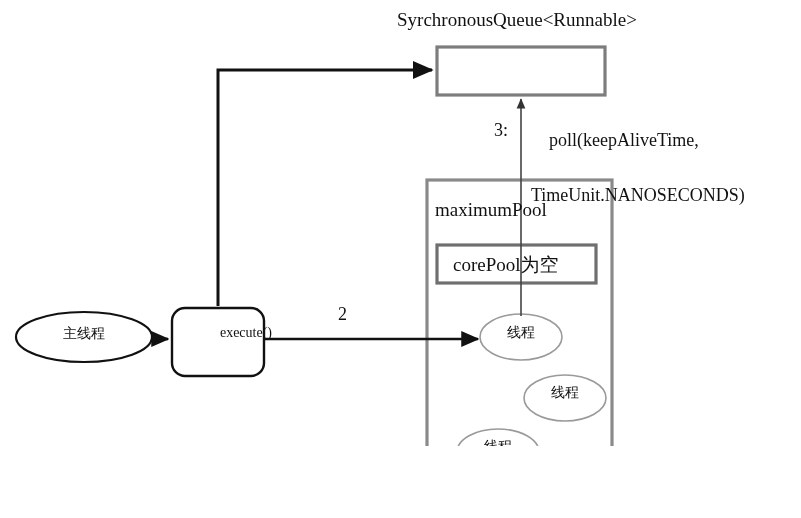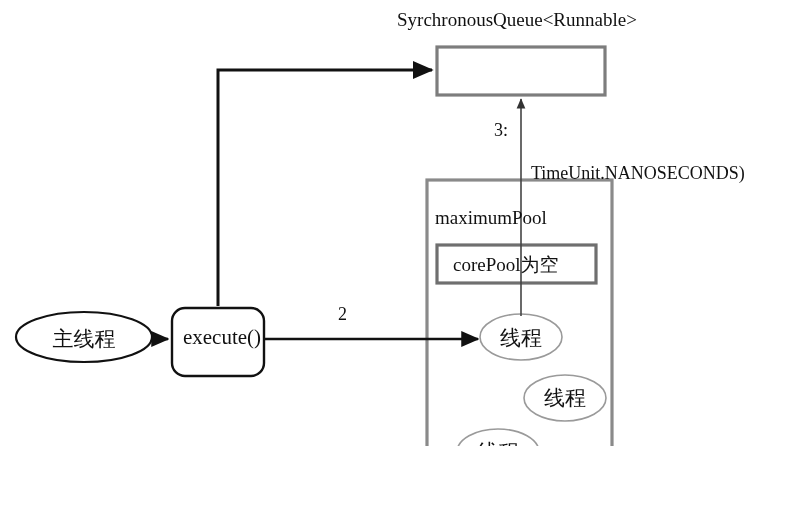--- a/index.html
+++ b/index.html
@@ -49,36 +49,35 @@
     font-size: 18px;
   }
   #poll-label .line2 { display: block; margin-top: 11px; }
   #step2-label {
     left: 338px; top: 304px;
     font-size: 18px;
   }
   #maximumpool-label {
     left: 435px; top: 198px;
     font-size: 19px;
-    margin-top: 8px;
   }
   #corepool-label {
     left: 444px; top: 253px;
     font-size: 19px;
     margin-left: 9px;
   }
   .node-text {
     position: absolute;
     text-align: center;
-    font-size: 21px;
+    font-size: 14px;
     color: #111111;
     white-space: pre;
   }
   #main-thread-text { left: 22px; top: 325px; width: 124px; }
-  #execute-text     { left: 172px; top: 325px; width: 100px; }
+  #execute-text     { left: 172px; top: 325px; width: 100px; text-align: right; }
   #thread-1-text    { left: 486px; top: 324px; width: 70px; }
   #thread-2-text    { left: 530px; top: 384px; width: 70px; }
   #thread-3-text    { left: 463px; top: 438px; width: 70px; }
 </style>
 </head>
 <body>
 
 <div id="canvas">
 
   <svg id="diagram-svg" viewBox="0 0 801 518" xmlns="http://www.w3.org/2000/svg">
@@ -113,20 +112,21 @@
 
     <line x1="521" y1="316" x2="521" y2="99" stroke="#444444" stroke-width="1.6" marker-end="url(#arrow-thin)"></line>
   </svg>
 
   <div class="lbl serif" id="queue-title">SyrchronousQueue&lt;Runnable&gt;</div>
 
 
   <div class="lbl serif" id="poll-step-num">3:</div>
 
   <div class="lbl serif" id="poll-label">
+    <span>poll(keepAliveTime,</span>
     <span class="line2">TimeUnit.NANOSECONDS)</span>
   </div>
 
   <div class="lbl serif" id="step2-label">2</div>
 
   <div class="lbl serif" id="maximumpool-label">maximumPool</div>
 
   <div class="lbl serif" id="corepool-label">corePool为空</div>
 
   <div class="node-text serif" id="main-thread-text">主线程</div>

